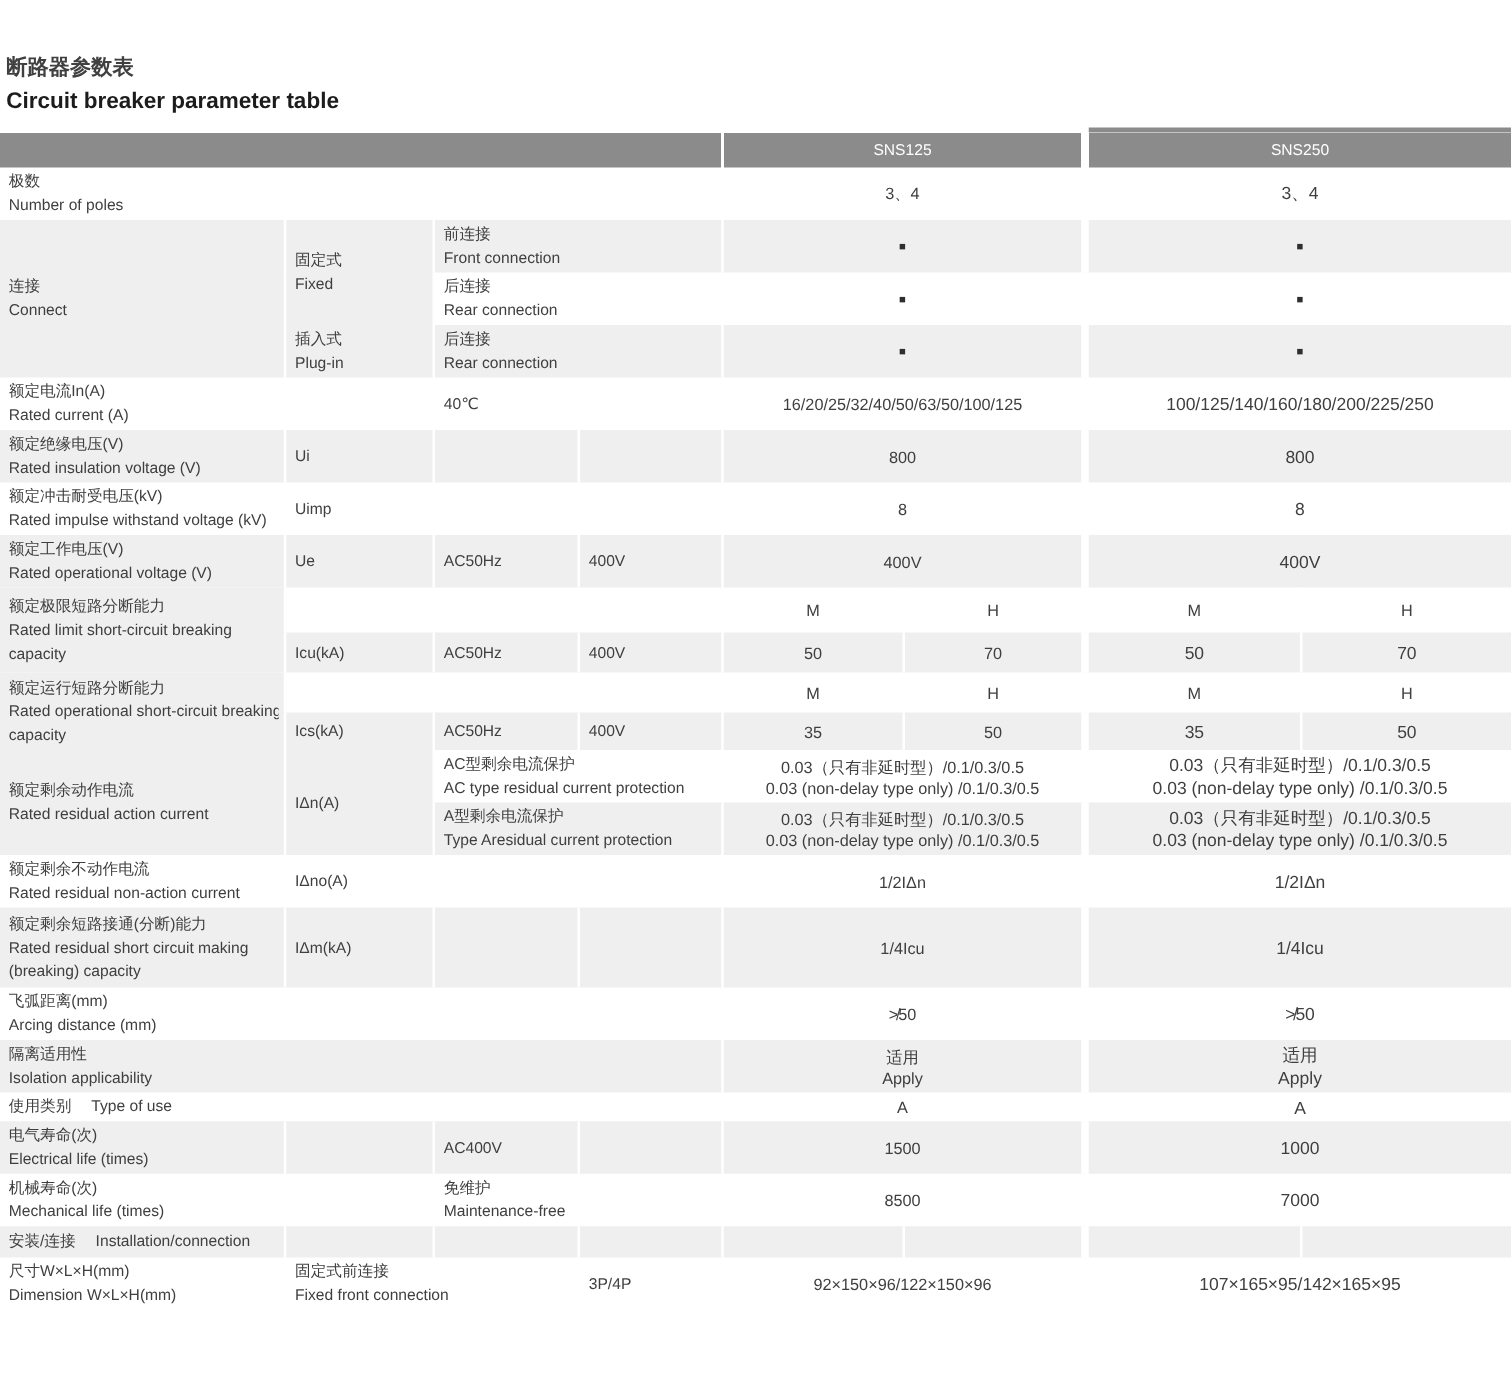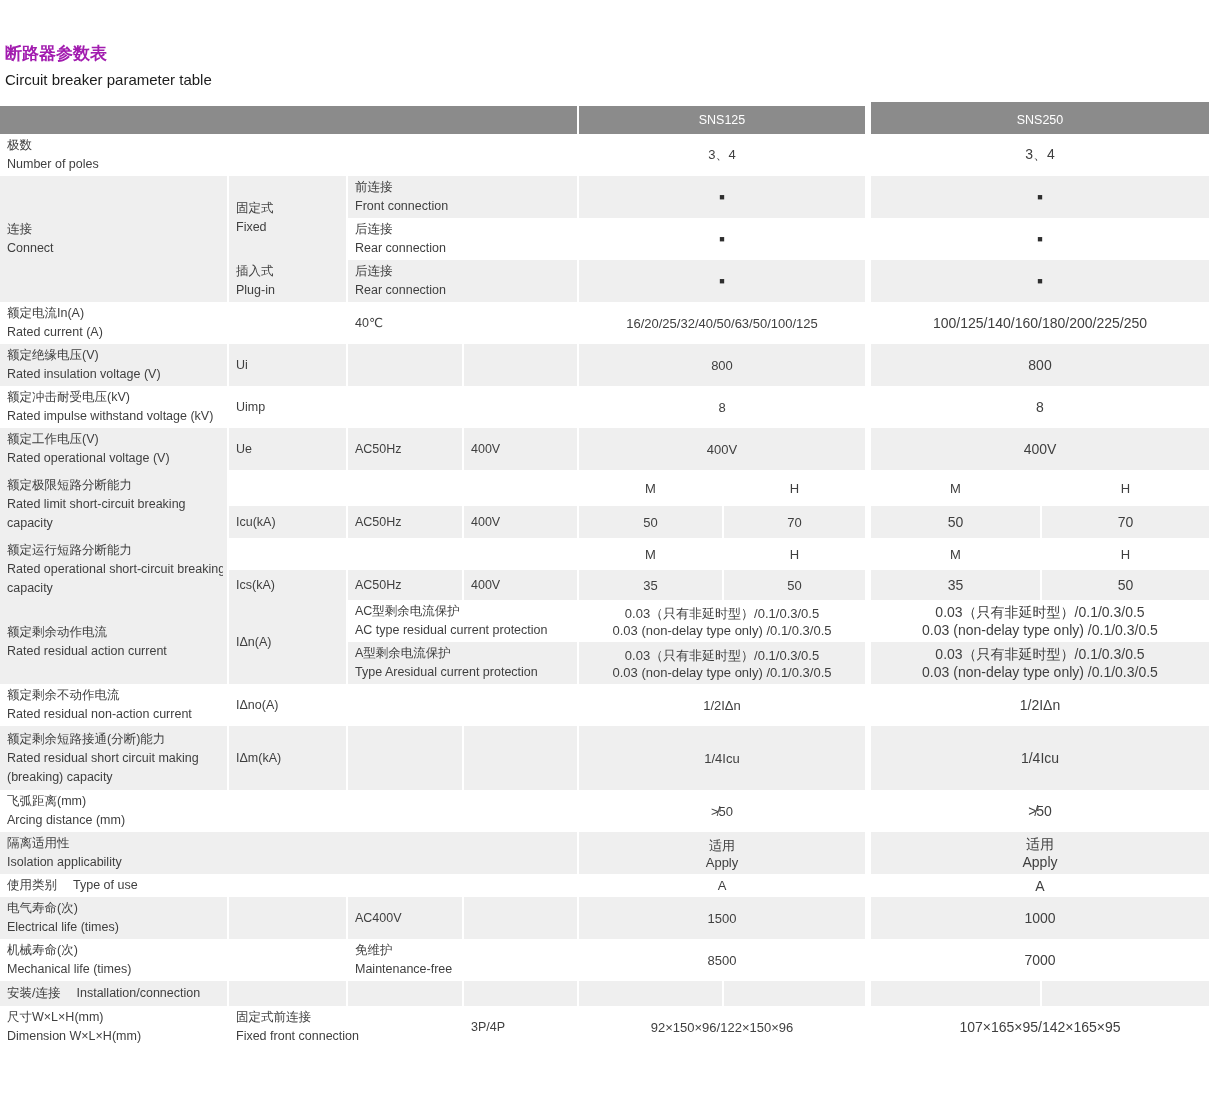--- a/index.html
+++ b/index.html
@@ -7,22 +7,22 @@
     --hdr:#8b8b8b;
     --rowg:#efefef;
     --txt:#3f3f3f;
   }
   *{box-sizing:border-box;}
   body{margin:0;background:#fff;}
   .page{width:1209px;height:1100px;background:#fff;overflow:hidden;
         font-family:"Liberation Sans","DejaVu Sans",sans-serif;color:var(--txt);}
   .title-zh{color:var(--red);font-size:21px;font-weight:bold;margin:6px 0 0 5px;line-height:24px;}
   .title-en{color:var(--red);font-size:24px;font-weight:bold;margin:8px 0 0 5px;line-height:27px;}
-  .sub-zh{color:#a21caf;font-size:17px;font-weight:bold;margin:44px 0 0 5px;line-height:20px;}
-  .sub-en{color:#1c1c1c;font-size:15px;font-weight:normal;margin:6px 0 0 5px;line-height:20px;}
+  .sub-zh{color:#404040;font-size:17px;font-weight:bold;margin:44px 0 0 5px;line-height:20px;}
+  .sub-en{color:#1c1c1c;font-size:18px;font-weight:bold;margin:6px 0 0 5px;line-height:20px;}
 
   table{border-collapse:collapse;table-layout:fixed;width:1209px;margin-top:16px;}
   th,td{border-left:2px solid #fff;vertical-align:middle;font-size:13px;padding:0;
         text-align:center;color:var(--txt);}
   .fc{border-left:none;}
   .sb{border-left-width:6px;}
   th{background:var(--hdr);color:#fff;font-weight:normal;font-size:12.5px;position:relative;}
   .raised::before{content:"";position:absolute;left:0;right:0;top:-4px;height:4px;background:var(--hdr);}
   .g{background:var(--rowg);}
   .lbl{text-align:left;padding:2px 4px 2px 7px;font-size:12.5px;line-height:19px;}

